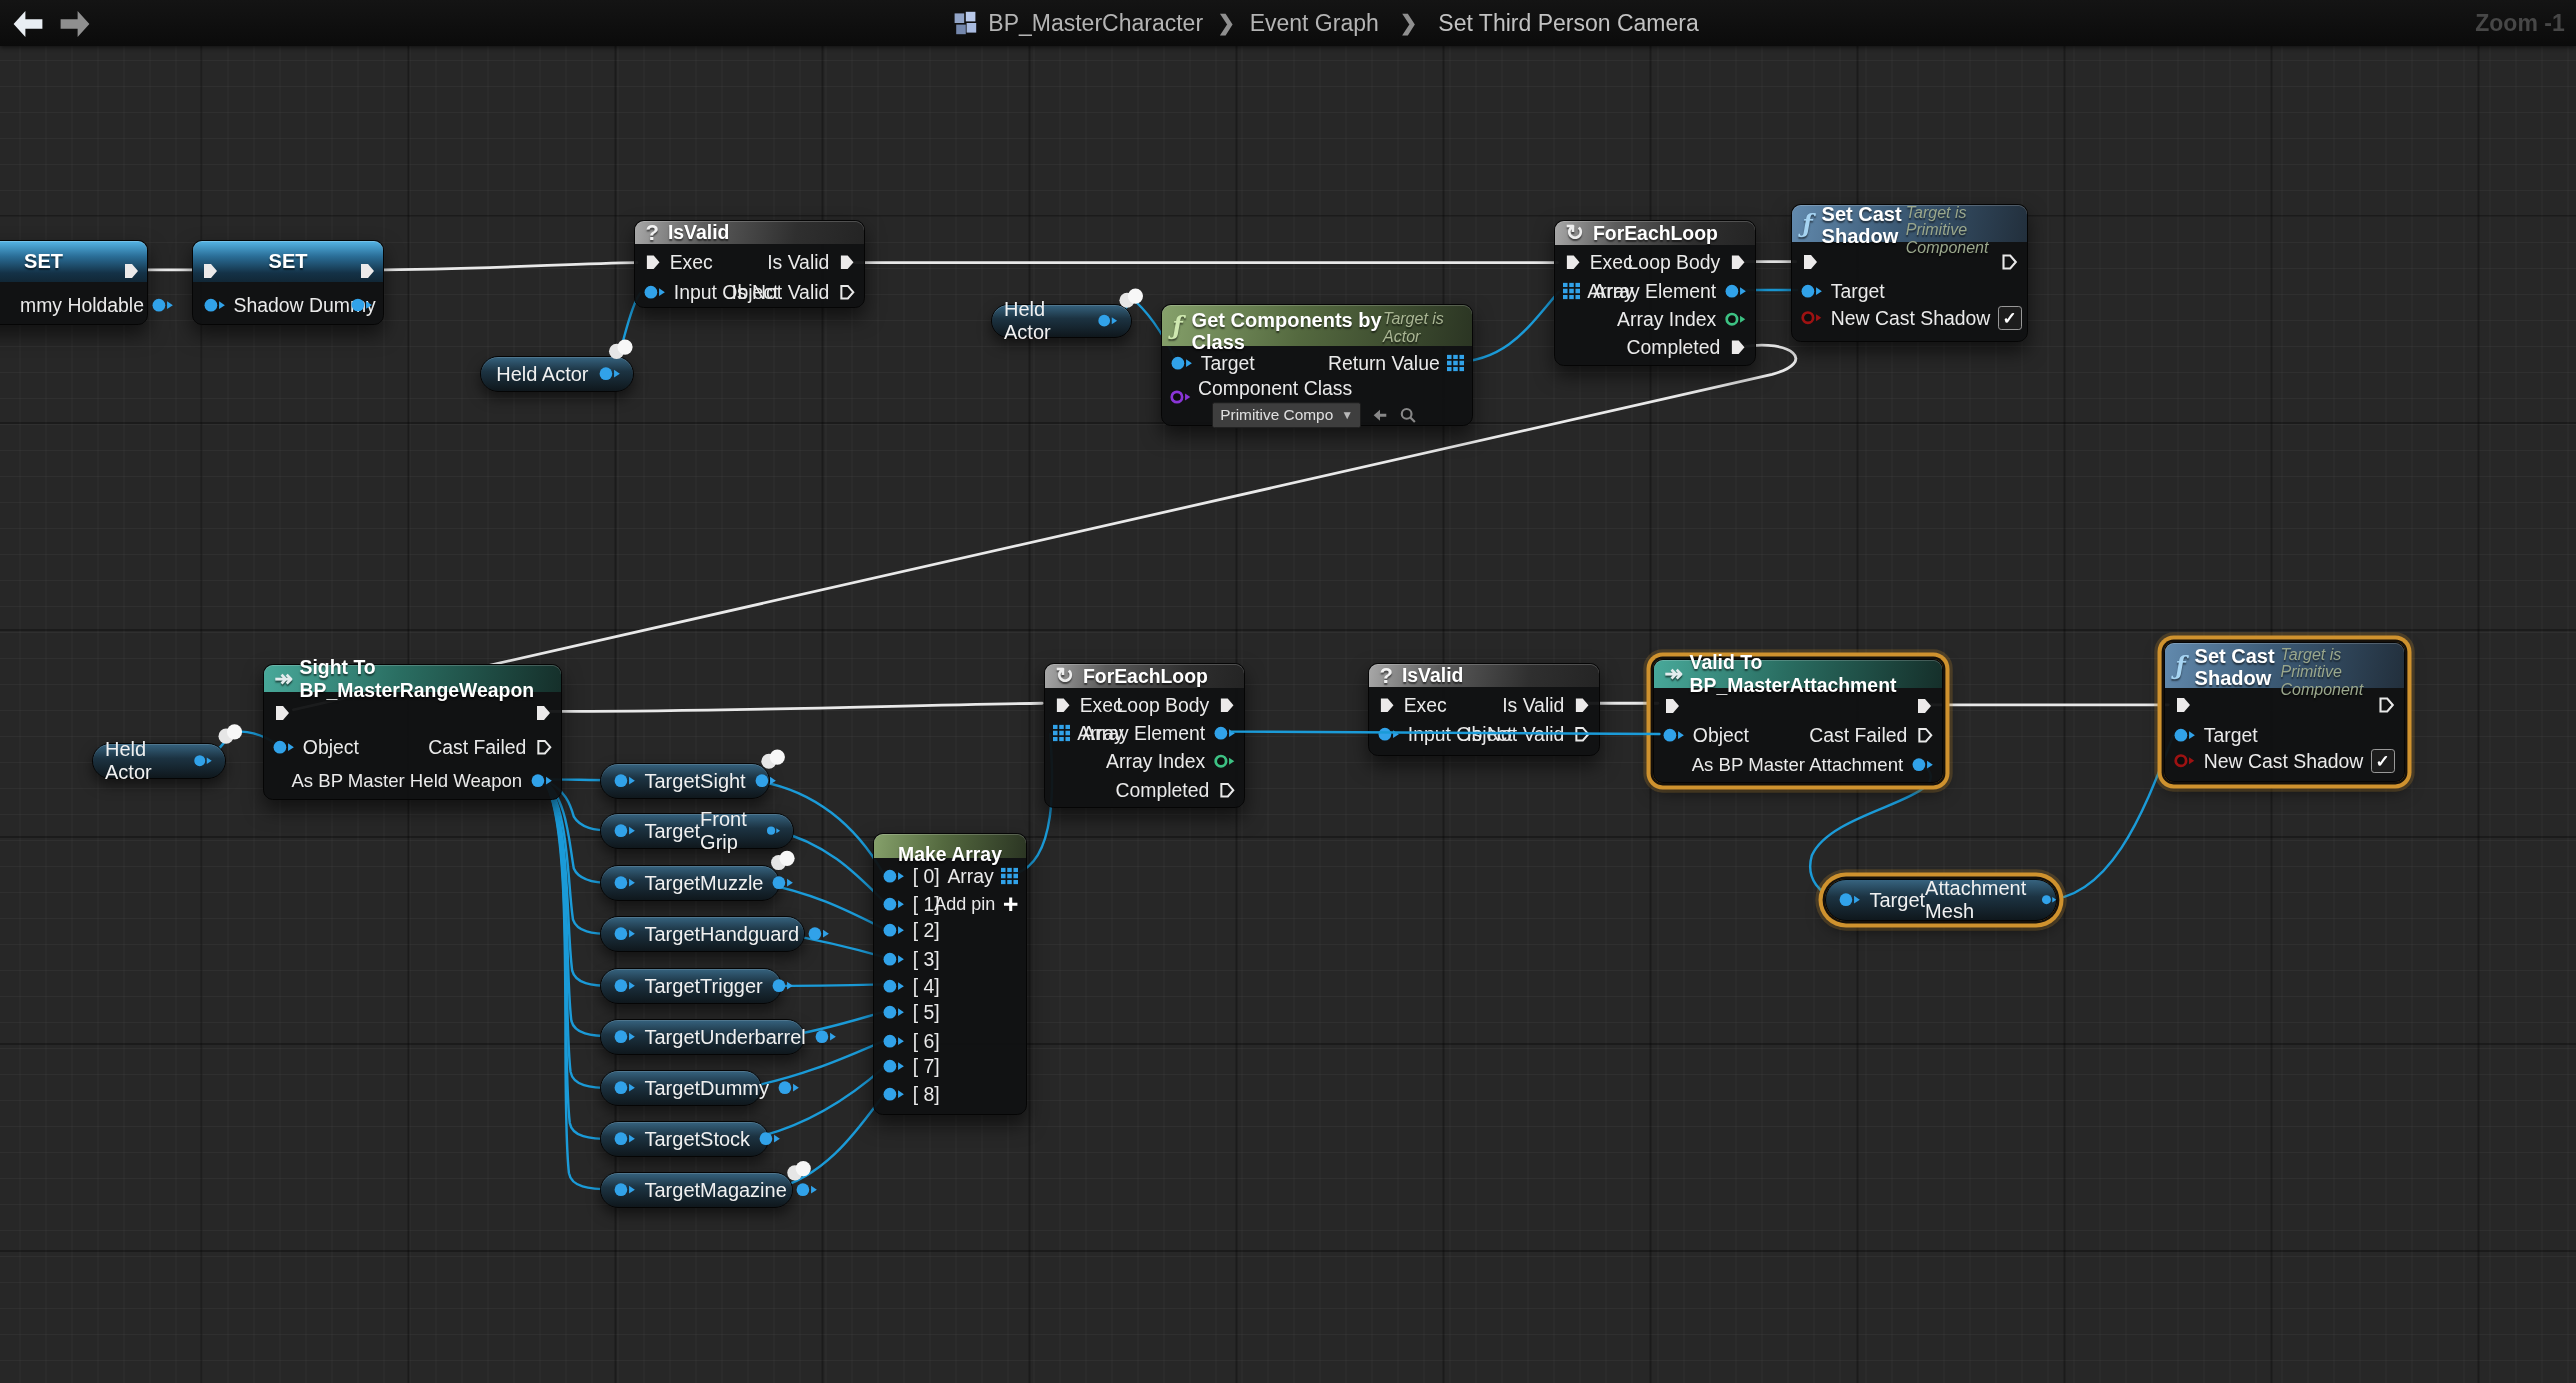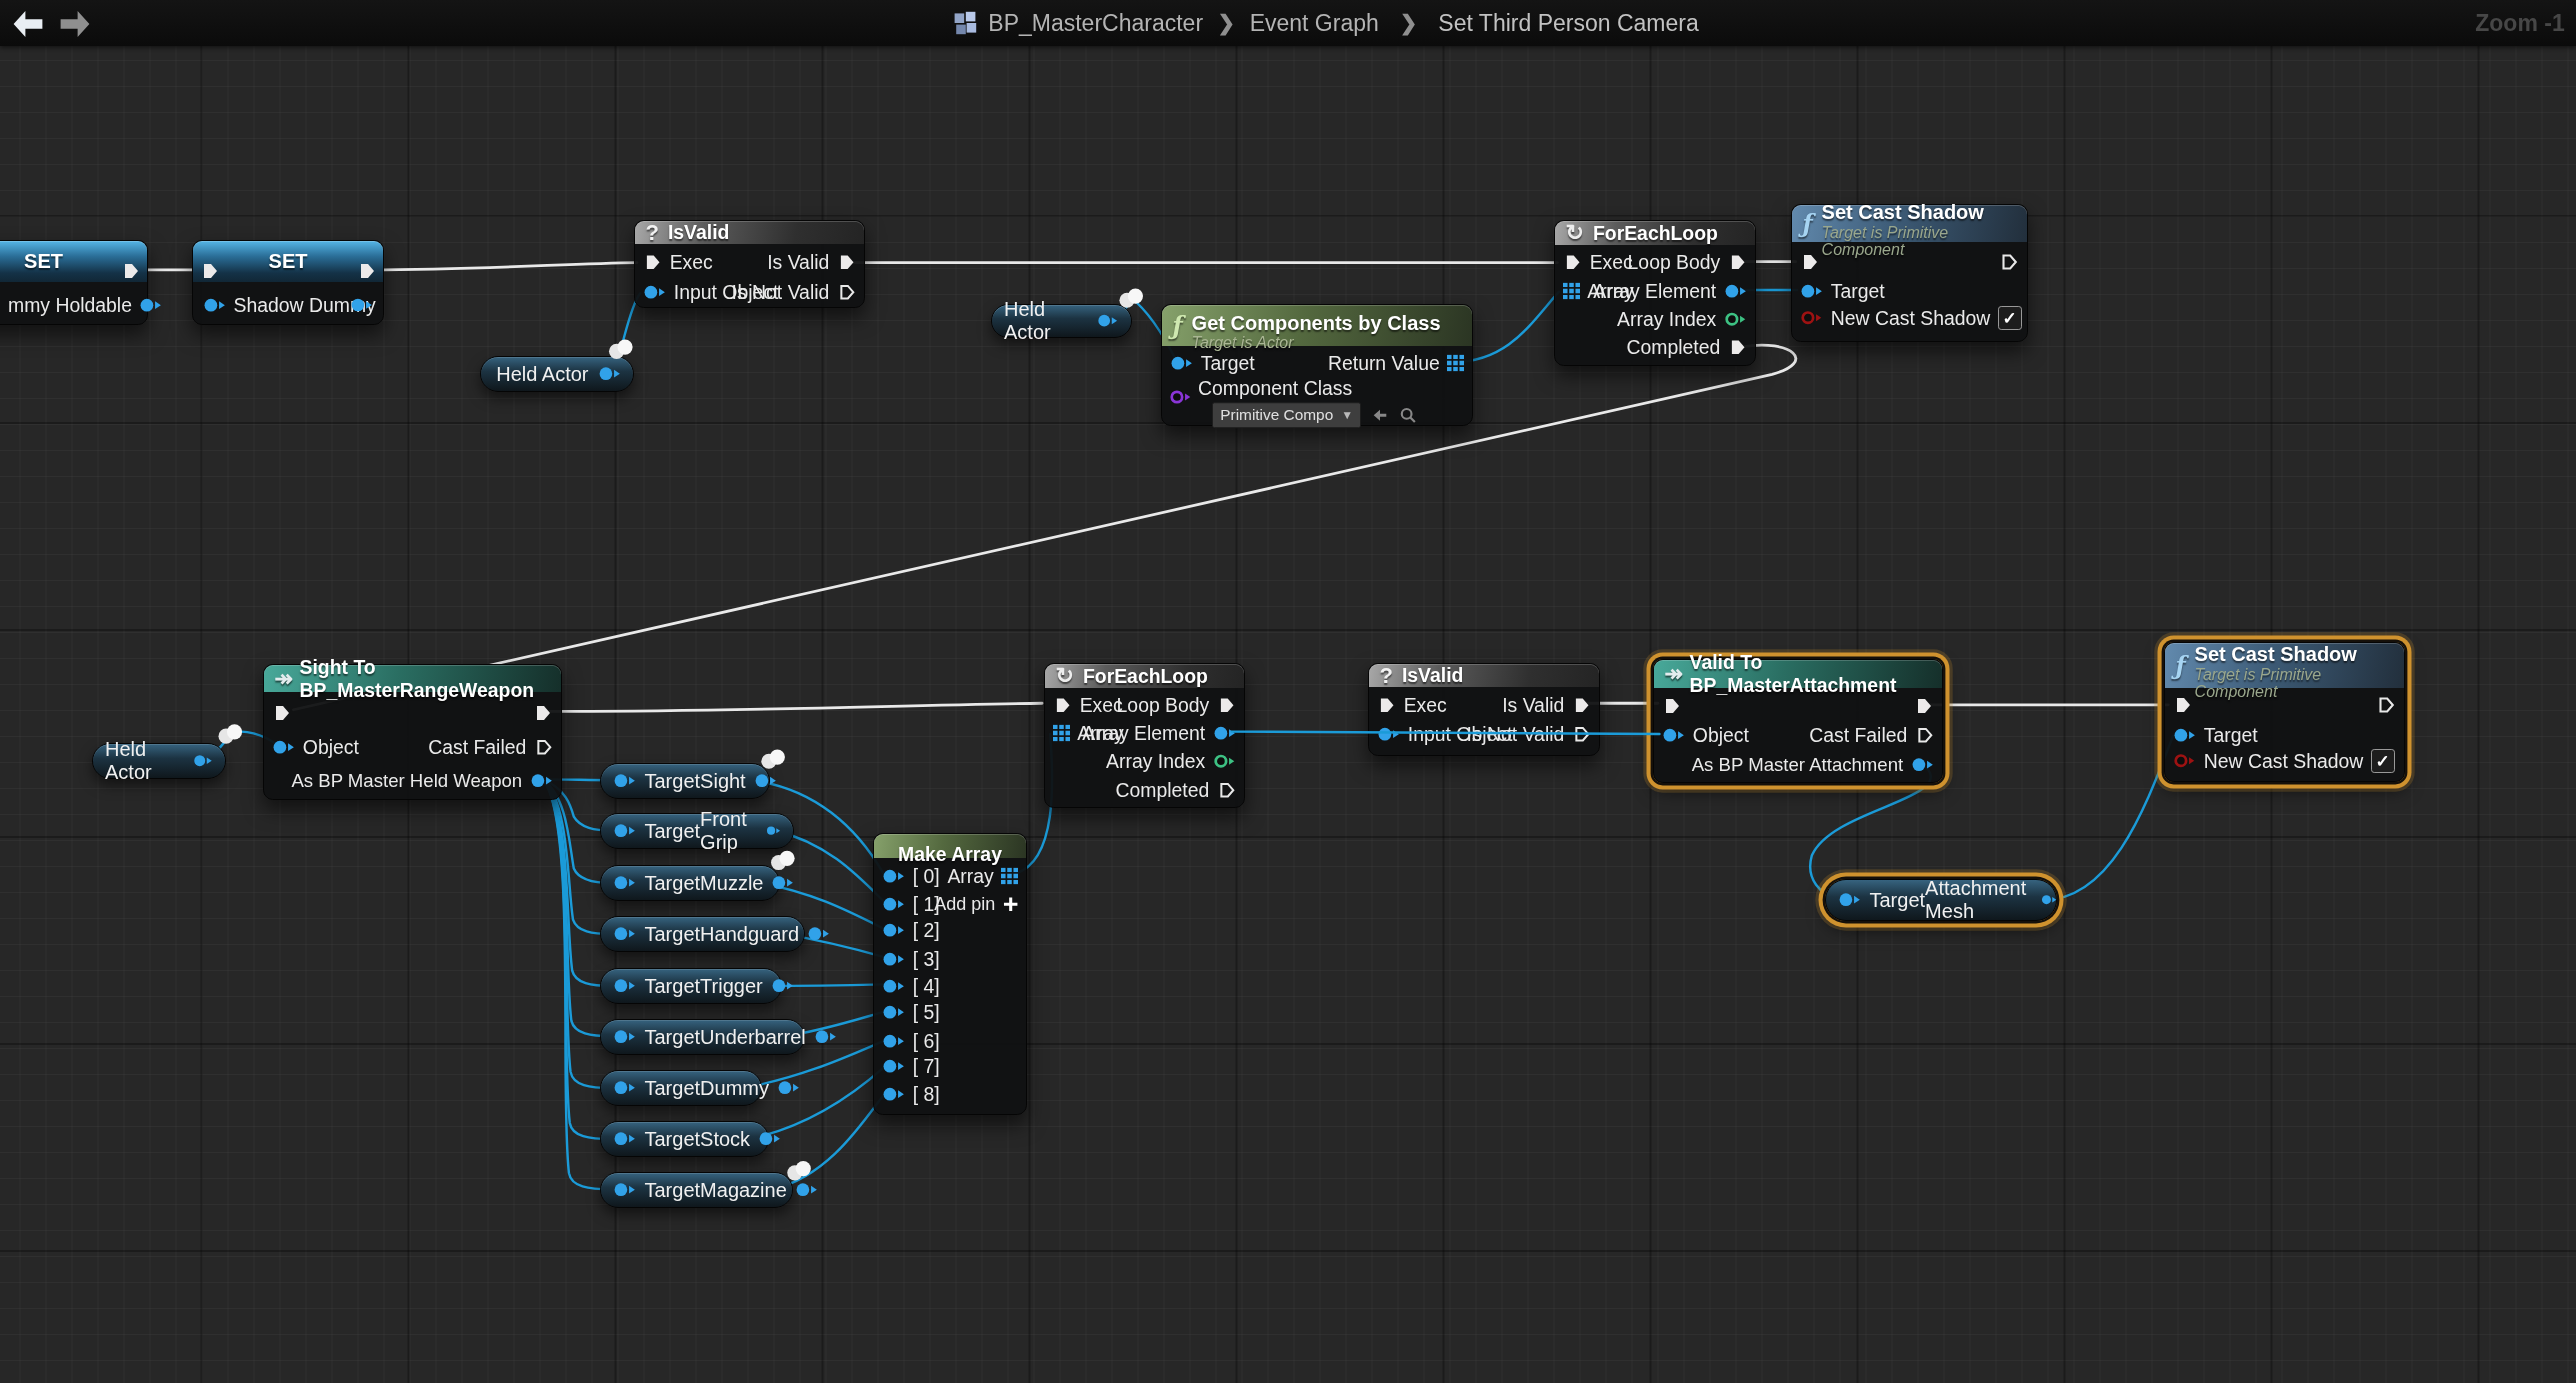--- a/index.html
+++ b/index.html
@@ -21,21 +21,21 @@
   .crumbsep{color:#8f8f8f;font-size:21px;font-weight:bold;padding:0 3.2px;}
   .zoomlbl{position:absolute;right:11.3px;top:0;height:46px;display:flex;align-items:center;
     color:#474747;font-size:23px;font-weight:bold;}
   .wires,.owires{position:absolute;left:0;top:0;width:2576px;height:1383px;}
   .wires{z-index:1}.owires{z-index:3;pointer-events:none}
   .n{position:absolute;z-index:2;background:rgba(16,17,18,.95);border:0.8px solid #050505;
     border-radius:9.7px;box-shadow:0 9.7px 19.4px rgba(0,0,0,.55);}
   .nh{position:absolute;left:0;right:0;top:0;border-radius:9px 9px 0 0;display:flex;align-items:center;
     gap:9px;padding:0 10.5px;color:#fff;font-weight:bold;font-size:20px;text-shadow:0 1.6px 1.6px rgba(0,0,0,.55);
     box-shadow:inset 0 0.8px 0 rgba(255,255,255,.25);}
-  .nh .tcol{display:flex;flex-direction:column;line-height:1.08;margin-top:13px;}
+  .nh .tcol{display:flex;flex-direction:row;line-height:1.08;margin-top:13px;}
   .sub{font-size:16px;font-style:italic;font-weight:normal;color:#aab694;}
   .h-gray{background:linear-gradient(100deg,#a8a8a8 0%,#5c5c5c 30%,#2f2f2f 70%,#242424 100%);}
   .h-green{background:linear-gradient(100deg,#86a16b 0%,#54693f 45%,#2b3523 100%);}
   .h-blue{background:linear-gradient(100deg,#628aae 0%,#3c5a75 45%,#222f3c 100%);}
   .h-teal{background:linear-gradient(100deg,#48a99a 0%,#2a6e62 45%,#152f2a 100%);}
   .h-set{background:linear-gradient(180deg,#55b5e6 0%,#2a6d96 38%,#143247 78%,#112736 100%);}
   .pin{position:absolute;display:flex;align-items:center;gap:7.3px;font-size:19.4px;color:#eaeaea;
     white-space:nowrap;transform:translateY(-50%);}
   .pin.r{flex-direction:row-reverse;}
   .pill{position:absolute;z-index:2;height:36px;border-radius:18px;border:0.8px solid #050505;
@@ -149,21 +149,21 @@
 
 <div class="n" style="left:-61px;top:240px;width:207px;height:83px;">
   <div class="nh h-set" style="height:41px;justify-content:center;">
     <span>SET</span>
   </div>
   <div class="pin r" style="top:30px;right:6.5px;">
     <svg width="20" height="20" viewBox="0 0 25 25">
           <use href="#execF"></use>
         </svg>
   </div>
-  <div class="pin" style="top:64px;left:60px;padding-left:8px;">
+  <div class="pin" style="top:64px;left:72px;padding-left:8px;">
     <span>mmy Holdable</span>
     <svg width="23.5" height="15.4" style="color:#31a2e9" viewBox="0 0 29 19">
           <use href="#dotF"></use>
         </svg>
   </div>
 </div>
 
 <div class="n" style="left:192px;top:240px;width:190px;height:83px;">
   <div class="nh h-set" style="height:41px;justify-content:center;">
     <span>SET</span>

